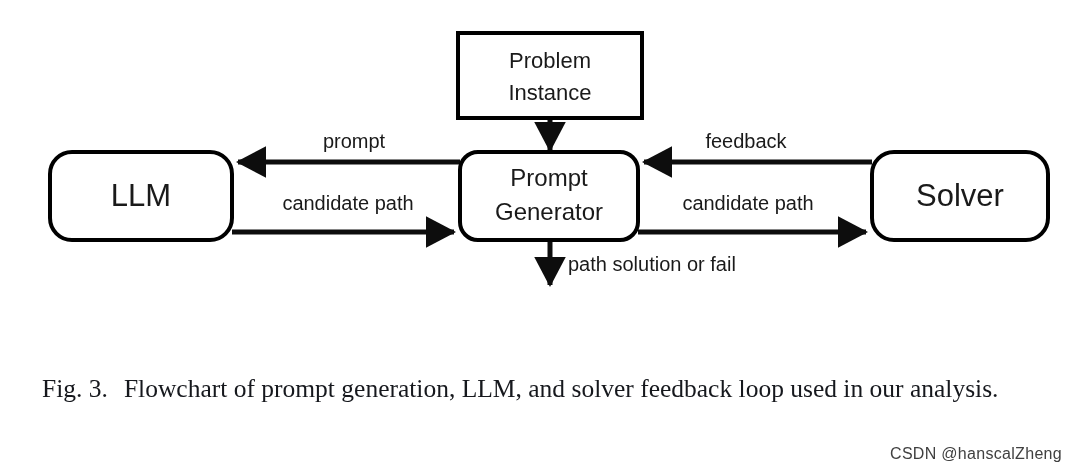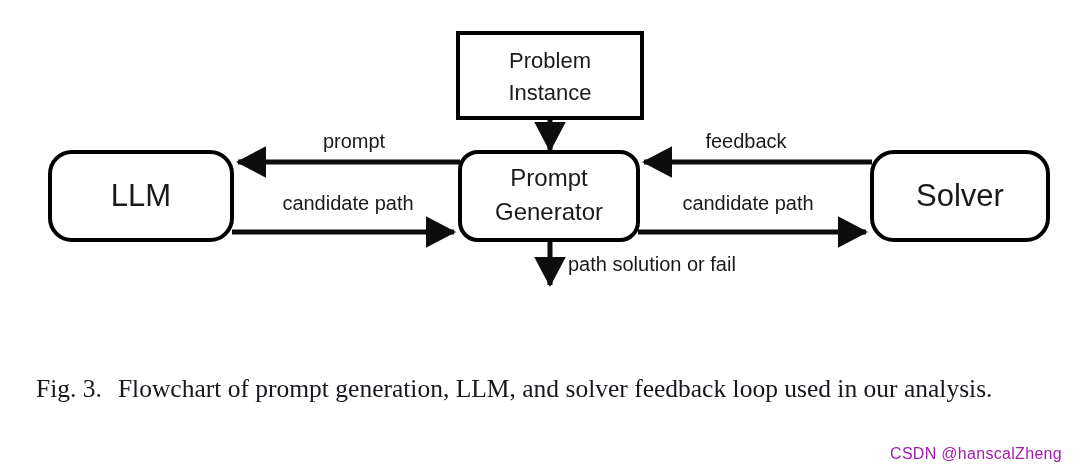--- a/index.html
+++ b/index.html
@@ -43,39 +43,39 @@
     stroke: #000000;
     stroke-width: 4;
   }
   .flow-line {
     stroke: #0d0d0d;
     stroke-width: 5;
     fill: none;
   }
   .caption {
     position: absolute;
-    left: 36px;
+    left: 42px;
     top: 372px;
     width: 1010px;
     font-family: "Liberation Serif", serif;
     font-size: 25.5px;
     line-height: 1.34;
     color: #16181d;
     text-align: justify;
     text-justify: inter-word;
   }
   .caption .figno { white-space: nowrap; }
   .caption .gap { display: inline-block; width: 16px; }
   .watermark {
     position: absolute;
     right: 18px;
     bottom: 10px;
     font-family: "Liberation Sans", sans-serif;
     font-size: 16px;
-    color: #a21caf;
+    color: #404040;
     letter-spacing: 0.3px;
     user-select: none;
   }
 </style>
 </head>
 <body>
 
 <svg id="figure" viewBox="0 0 1080 320">
   <defs>
     <marker id="arrowhead" markerWidth="7" markerHeight="7" refX="5.6" refY="3.5" orient="auto" markerUnits="strokeWidth">

